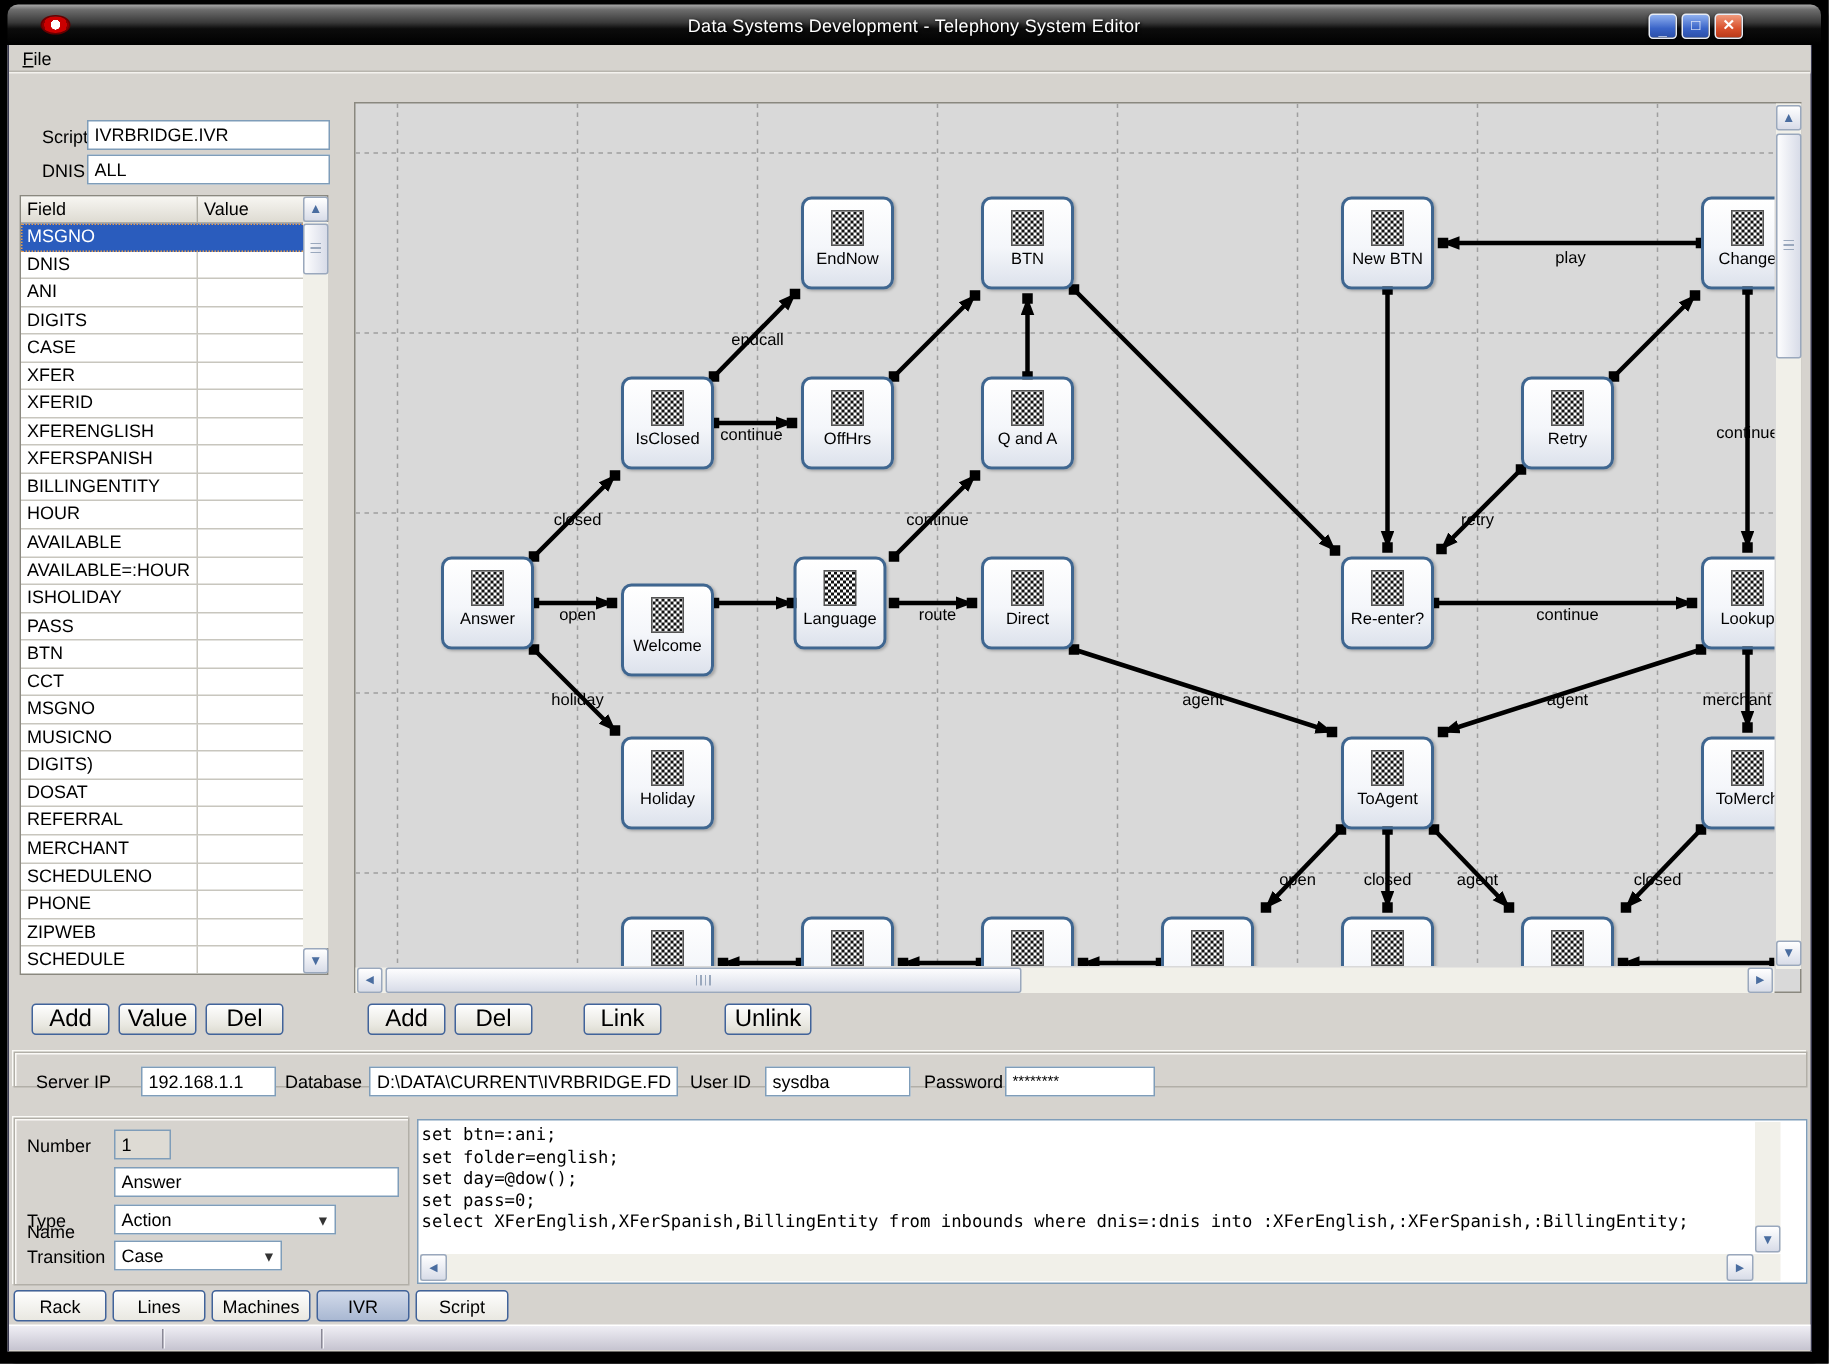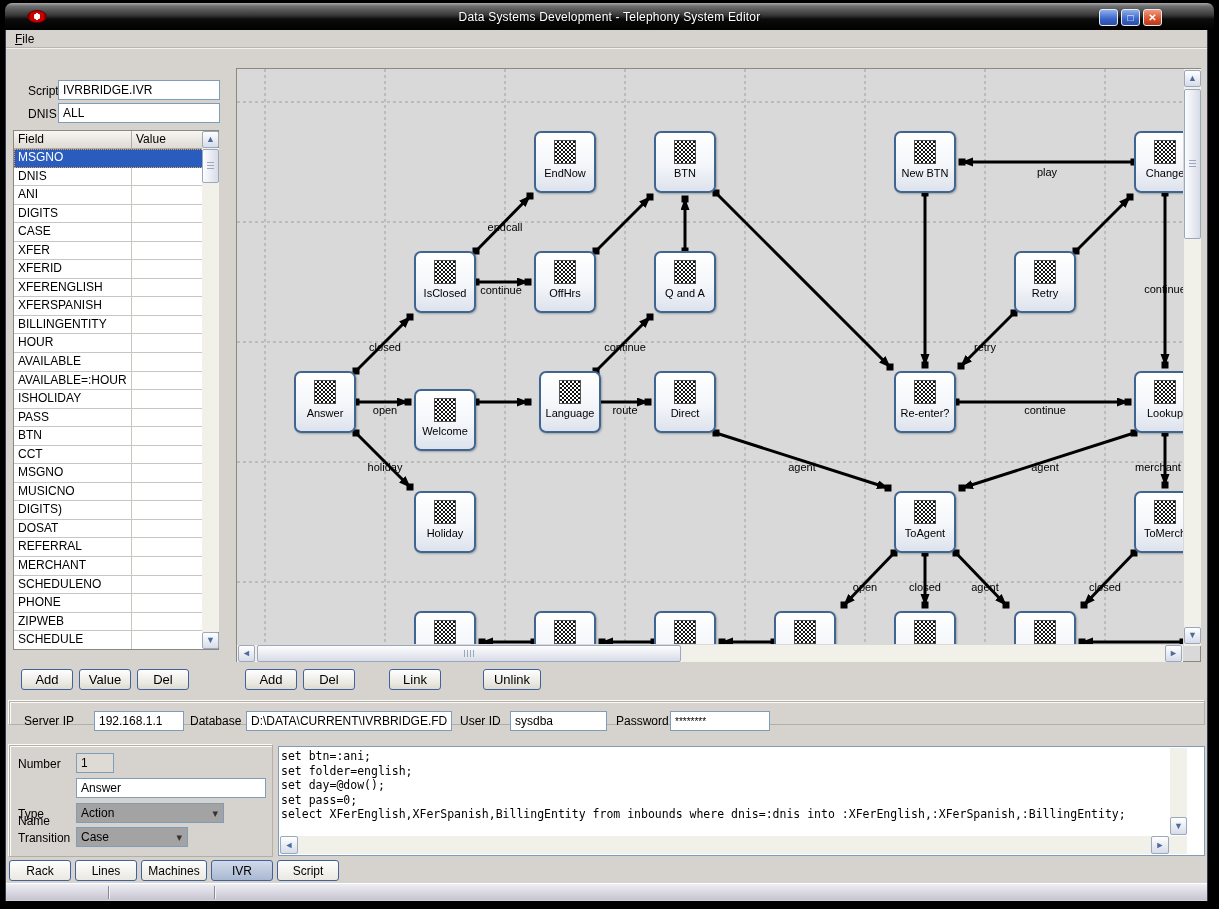--- a/index.html
+++ b/index.html
@@ -72,30 +72,30 @@
     box-shadow:1px 1px 2px rgba(0,0,0,.25); }
   .node-icon { width:22px; height:24px; margin-top:7px; border:1px solid #555;
     background:repeating-conic-gradient(#111 0% 25%, #fff 0% 50%) 0 0 / 4px 4px; }
   .node-label { margin-top:3px; font-size:11px; white-space:nowrap; }
   .edge-label { position:absolute; transform:translate(-50%,-50%); font-size:11px;
     white-space:nowrap; color:#000; }
 
   
   .xp-btn { height:21px; border:1px solid #41639a; border-radius:3px;
     background:linear-gradient(180deg,#fefefe,#e9e8e1 70%,#dcdad0);
-    font-family:"Liberation Sans",sans-serif; font-size:13px; padding:0 4px;
+    font-family:"Liberation Sans",sans-serif; font-size:16px; padding:0 4px;
     display:flex; align-items:center; justify-content:center;
     box-shadow:0 1px 0 rgba(255,255,255,.8) inset; cursor:default; }
   .btn-group { position:absolute; display:flex; gap:6px; }
 
   
   .etched { position:absolute; border:1px solid #b2afa8; box-shadow:1px 1px 0 #fbfaf7 inset, -1px -1px 0 #fbfaf7; }
 
   
-  .combo { position:absolute; height:20px; border:1px solid #7f9db9; background:#a3a3a3;
+  .combo { position:absolute; height:20px; border:1px solid #7f9db9; background:#ffffff;
     display:flex; align-items:center; padding:0 4px; font-size:12px; }
   .combo-arrow { position:absolute; right:5px; top:3px; color:#333; font-size:11px; }
   .ro-input { background:#dedbd4 !important; }
 
   
   .script-box { position:absolute; left:272px; top:716px; width:927px; height:110px;
     border:1px solid #7f9db9; background:#fff; }
   .code-area { position:absolute; left:2px; top:2px; width:888px; height:88px; overflow:hidden; }
   .code-line { font-family:"DejaVu Sans Mono","Liberation Mono",monospace; font-size:11.5px;
     line-height:14.6px; white-space:pre; }
@@ -431,21 +431,21 @@
             <div class="node-label">Retry</div>
           </div>
           <div class="node" style="left: 57px; top: 302px;">
             <div class="node-icon"></div>
             <div class="node-label">Answer</div>
           </div>
           <div class="node" style="left: 177px; top: 320px;">
             <div class="node-icon"></div>
             <div class="node-label">Welcome</div>
           </div>
-          <div class="node" style="left: 302px; top: 302px;">
+          <div class="node" style="left: 292px; top: 302px;">
             <div class="node-icon"></div>
             <div class="node-label">Language</div>
           </div>
           <div class="node" style="left: 417px; top: 302px;">
             <div class="node-icon"></div>
             <div class="node-label">Direct</div>
           </div>
           <div class="node" style="left: 657px; top: 302px;">
             <div class="node-icon"></div>
             <div class="node-label">Re-enter?</div>

